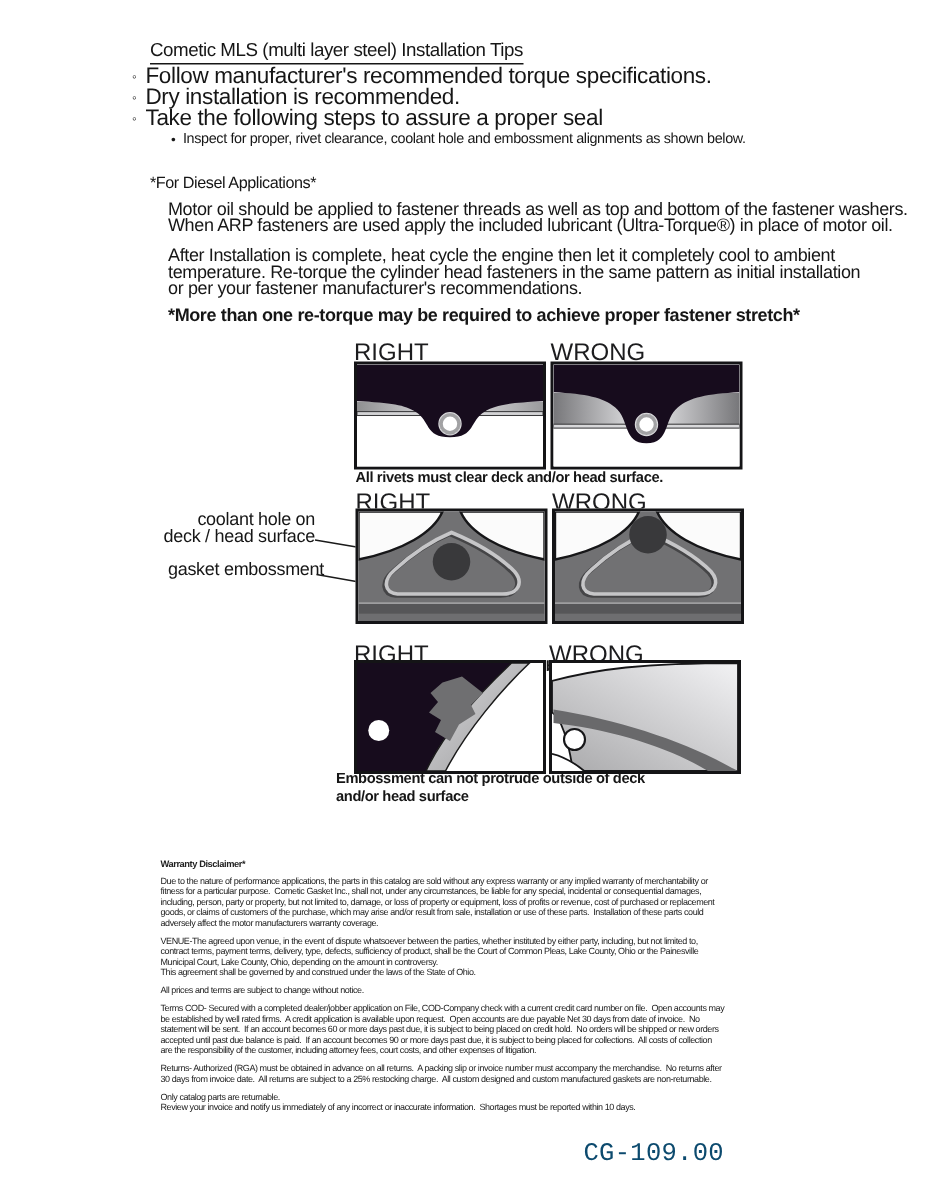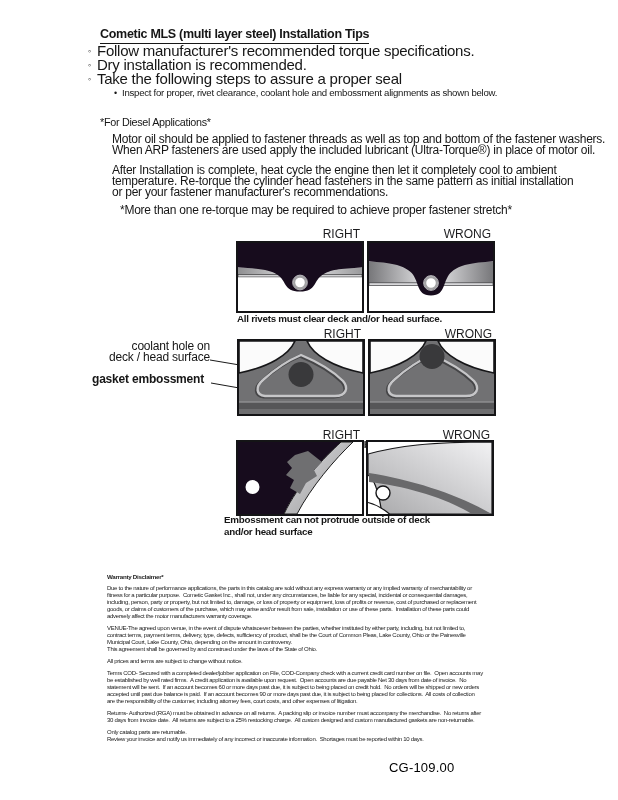--- a/index.html
+++ b/index.html
@@ -2,40 +2,40 @@
 <html><head>
 <meta charset="utf-8">
 <style>
   html,body { margin:0; padding:0; background:#ffffff; }
   .page {
     position:relative; width:618px; height:800px; background:#ffffff;
     font-family:"Liberation Sans", sans-serif; color:#161616; overflow:hidden;
   }
   .abs { position:absolute; }
   .doc-title {
-    font-weight:bold; font-size:12.5px; letter-spacing:-0.3px;
+    font-weight:normal; font-size:12.5px; letter-spacing:-0.3px;
     border-bottom:1.4px solid #161616; padding-bottom:1.5px; display:inline-block;
   }
   .bullets { font-size:15px; letter-spacing:-0.25px; line-height:14px; }
   .bullet { position:relative; padding-left:9px; }
   .bullet::before { content:"◦"; position:absolute; left:0; top:0; font-size:9px; }
   .subbullets { font-size:9.6px; letter-spacing:-0.25px; line-height:14px; }
   .subbullet { position:relative; padding-left:8px; }
   .subbullet::before { content:"•"; position:absolute; left:0; top:0; font-size:9px; }
   .section-head { font-weight:normal; font-size:10.8px; letter-spacing:-0.3px; }
   .body-par { font-size:12px; letter-spacing:-0.25px; line-height:11px; white-space:pre-wrap;margin-left:12px; }
-  .diag-label { font-size:12px; text-align:right; width:124px; color:#1c1c1e; }
+  .diag-label { font-size:16px; text-align:left; width:124px; color:#1c1c1e; }
   .diag-img { width:124px; border:2px solid #141416; background:#fff; }
   .diag-img svg { display:block; width:100%; height:100%; }
   .caption { font-size:9.8px; letter-spacing:-0.25px; line-height:11.5px; white-space:pre-wrap;font-weight:bold; }
   .ann { font-size:12px; letter-spacing:-0.2px; text-align:right; line-height:10.5px; white-space:pre-wrap; }
   .fine { font-size:6px; letter-spacing:-0.28px; line-height:7.1px; white-space:pre-wrap; color:#222; }
   .fine-head { font-weight:bold; font-size:6.2px; margin-bottom:5px; }
   .fine-par { margin:0 0 4.6px 0; }
-  .footer-num { font-size:13px; letter-spacing:0.2px; color:#000000; }
+  .footer-num { font-size:17px; letter-spacing:0.2px; color:#0c4a6e;font-family:Liberation Mono, monospace; }
 </style>
 </head>
 <body>
 
 <div class="page">
 
   <div class="abs" style="left:100px; top:24px;">
     <span class="doc-title">Cometic MLS (multi layer steel) Installation Tips</span>
   </div>
 
@@ -47,21 +47,21 @@
   <div class="abs subbullets" style="left:114px; top:86px;">
     <div class="subbullet">Inspect for proper, rivet clearance, coolant hole and embossment alignments as shown below.</div>
   </div>
 
   <div class="abs section-head" style="left:100px; top:116px;">*For Diesel Applications*</div>
   <div class="abs body-par" style="left:100px; top:134px;">Motor oil should be applied to fastener threads as well as top and bottom of the fastener washers.
 When ARP fasteners are used apply the included lubricant (Ultra-Torque®) in place of motor oil.</div>
   <div class="abs body-par" style="left:100px; top:165px;">After Installation is complete, heat cycle the engine then let it completely cool to ambient
 temperature. Re-torque the cylinder head fasteners in the same pattern as initial installation
 or per your fastener manufacturer's recommendations.</div>
-  <div class="abs body-par" style="left:108px; top:205px;">*More than one re-torque may be required to achieve proper fastener stretch*</div>
+  <div class="abs body-par" style="left:100px; top:205px;font-weight:bold;">*More than one re-torque may be required to achieve proper fastener stretch*</div>
 
   <div class="abs diag-label" style="left:236px; top:227px;">RIGHT</div>
   <div class="abs diag-label" style="left:367px; top:227px;">WRONG</div>
 
   <div class="abs diag-img" style="left:236px; top:241px; height:68px;">
     <svg viewBox="0 0 124 68">
       <defs>
         <linearGradient id="r1a" x1="0" y1="0" x2="1" y2="0">
           <stop offset="0" stop-color="#8f8f91"></stop>
             <stop offset="0.5" stop-color="#e9e9eb"></stop>
@@ -95,21 +95,21 @@
       <circle cx="62" cy="40" r="7.4" fill="none" stroke="#d8d8da" stroke-width="0.8"></circle>
     </svg>
   </div>
   <div class="abs caption" style="left:237px; top:313px;">All rivets must clear deck and/or head surface.</div>
 
   <div class="abs diag-label" style="left:237px; top:327px;">RIGHT</div>
   <div class="abs diag-label" style="left:368px; top:327px;">WRONG</div>
 
   <div class="abs ann" style="left:98px; top:341px; width:112px;">coolant hole on
 deck / head surface</div>
-  <div class="abs ann" style="left:92px; top:374px; width:112px;font-weight:bold;">gasket embossment</div>
+  <div class="abs ann" style="left:104px; top:374px; width:112px;">gasket embossment</div>
   <svg class="abs" style="left:205px; top:355px;" width="100" height="45">
     <line x1="5" y1="5" x2="94" y2="20" stroke="#1a1a1a" stroke-width="1"></line>
     <line x1="6" y1="28" x2="57" y2="37" stroke="#1a1a1a" stroke-width="1"></line>
   </svg>
 
   <div class="abs diag-img" style="left:237px; top:339px; height:73px;">
     <svg viewBox="0 0 124 73">
       <rect width="124" height="73" fill="#717173"></rect>
       <rect x="0" y="60.5" width="124" height="1.2" fill="#9e9ea0"></rect>
       <rect x="0" y="61.7" width="124" height="6.5" fill="#565658"></rect>

